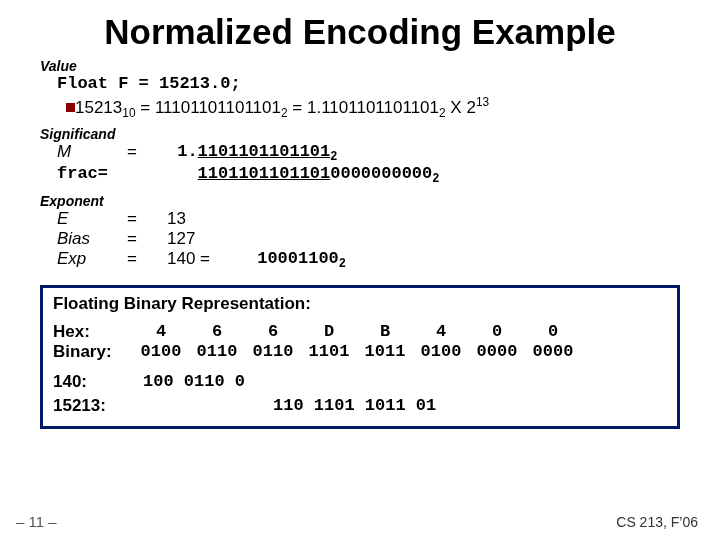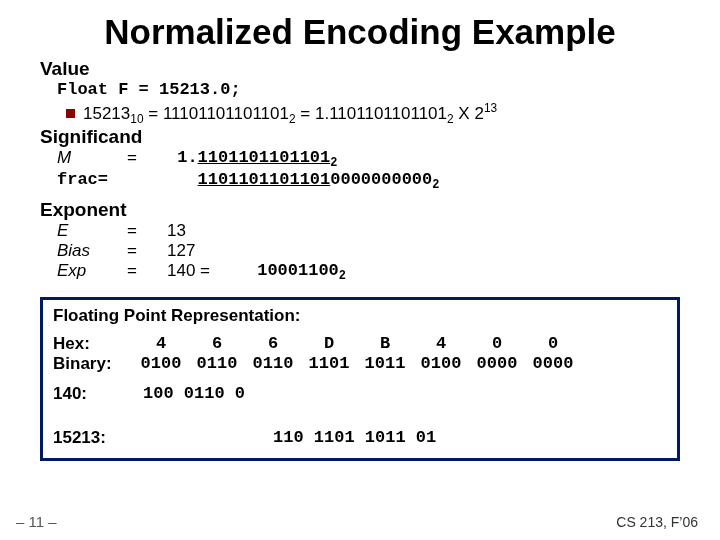--- a/index.html
+++ b/index.html
@@ -20,38 +20,39 @@
     padding: 8px 40px 0 40px;
     position: relative;
   }
   .title {
     font-size: 35px;
     font-weight: bold;
     margin: 4px 0 6px 0;
     text-align: center;
   }
   .h2 {
-    font-size: 19px;
-    font-weight: bold;
+    font-size: 14px;
+    font-weight: bold;
+    font-style: italic;
     margin: 2px 0 0 0;
   }
   .code {
     font-family: "Courier New", Courier, monospace;
     font-weight: bold;
     font-size: 17px;
   }
   .body {
     font-size: 17px;
   }
   .indent1 { margin-left: 17px; }
   .indent2 { margin-left: 26px; }
   .bullet-line {
     display: flex;
     align-items: center;
-    gap: 8px;
+    gap: 0;
     margin-top: 2px;
   }
   .bullet-sq {
     width: 9px;
     height: 9px;
     background: #8b0000;
     flex: 0 0 auto;
   }
   sub { font-size: 0.7em; vertical-align: sub; }
   sup { font-size: 0.7em; vertical-align: super; }
@@ -134,21 +135,21 @@
 
   <div class="h2">Value</div>
   <div class="code indent1">Float F = 15213.0;</div>
   <div class="bullet-line indent2">
     <span class="bullet-sq"></span>
     <span class="body">
       <span>15213</span><sub>10</sub><span> = 11101101101101</span><sub>2</sub><span> = 1.1101101101101</span><sub>2</sub><span> X 2</span><sup>13</sup>
     </span>
   </div>
 
-  <div class="h2" style="margin-top:0">Significand</div>
+  <div class="h2" style="margin-top:6px">Significand</div>
   <div class="row indent1">
     <span class="lbl">M</span>
     <span class="eq">=</span>
     <span class="val">
       &nbsp;<span>1.</span><u>1101101101101</u><sub>2</sub>
     </span>
   </div>
   <div class="row indent1">
     <span class="fraclbl">frac=</span>
     <span class="eq"></span>
@@ -171,21 +172,21 @@
   <div class="row indent1">
     <span class="lbl">Exp</span>
     <span class="eq">=</span>
     <span class="valn" style="width:80px">140 =</span>
     <span class="val">
       &nbsp;<span>10001100</span><sub>2</sub>
     </span>
   </div>
 
   <div class="box">
-    <div class="box-title">Floating Point Representation:</div>
+    <div class="box-title">Floating Binary Representation:</div>
 
     <div class="hexrow" style="margin-top:8px">
       <span class="hexlbl">Hex:</span>
       <span class="nibs">
         <span class="nib">4</span>
         <span class="nib">6</span>
         <span class="nib">6</span>
         <span class="nib">D</span>
         <span class="nib">B</span>
         <span class="nib">4</span>
@@ -204,21 +205,21 @@
         <span class="nib">0100</span>
         <span class="nib">0000</span>
         <span class="nib">0000</span>
       </span>
     </div>
 
     <div class="hexrow" style="margin-top:10px">
       <span class="hexlbl">140:</span>
       <span class="val" style="margin-left:10px">100 0110 0</span>
     </div>
-    <div class="hexrow" style="margin-top:24px">
+    <div class="hexrow" style="margin-top:4px">
       <span class="hexlbl">15213:</span>
       <span class="val" style="margin-left:140px">110 1101 1011 01</span>
     </div>
   </div>
 
   <div class="footer-left">– 11 –</div>
   <div class="footer-right">CS 213, F’06</div>
 </div>
 
 </body></html>

